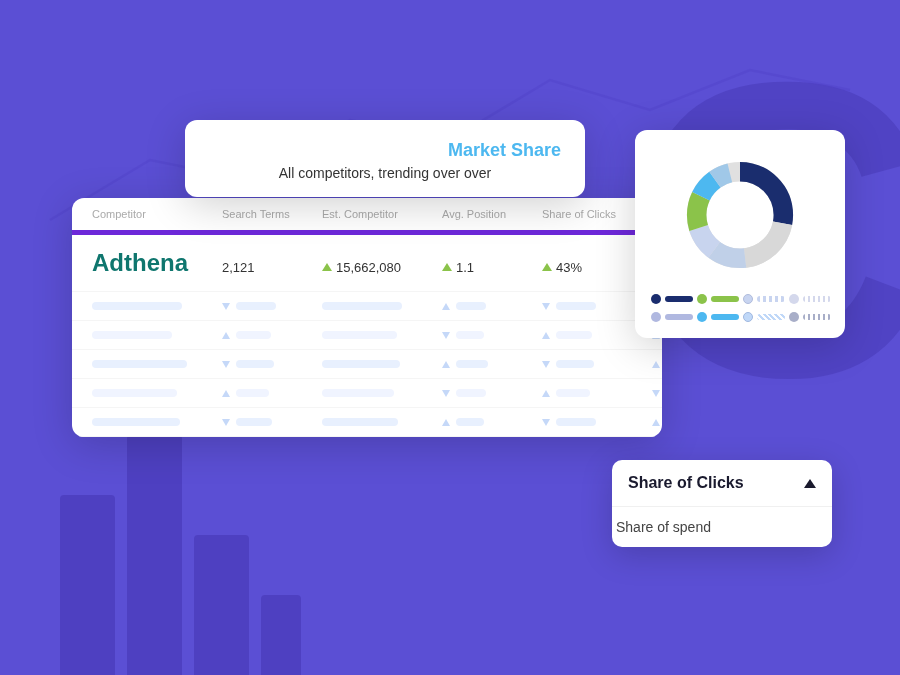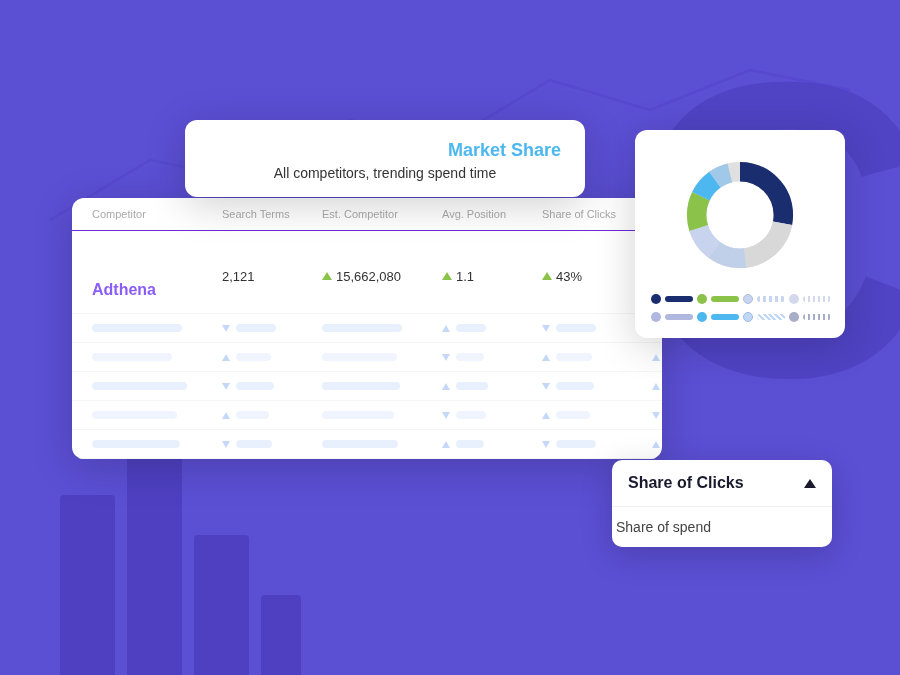--- a/index.html
+++ b/index.html
@@ -97,43 +97,42 @@
       border-radius: 12px;
       box-shadow: 0 8px 40px rgba(0,0,0,0.18);
       z-index: 2;
       overflow: hidden;
     }
 
     .table-header {
       display: grid;
       grid-template-columns: 130px 100px 120px 100px 110px 60px;
       padding: 10px 20px;
-      border-bottom: 1px solid #6d28d9;
+      border-bottom: 5px solid #6d28d9;
     }
 
     .th {
       font-size: 11px;
       color: #aaa;
       font-weight: 500;
     }
 
     .table-row-highlight {
       display: grid;
       grid-template-columns: 130px 100px 120px 100px 110px 60px;
       padding: 14px 20px;
       background: white;
       border-bottom: 1px solid #f5f5f5;
       align-items: center;
     }
 
     .competitor-name {
-      font-size: 16px;
+      font-size: 24px;
       font-weight: 700;
-      color: #8b5cf6;
-      margin-top: 36px;
+      color: #0f766e;
     }
 
     .cell-value {
       font-size: 13px;
       color: #333;
       display: flex;
       align-items: center;
       gap: 4px;
       margin-top: 8px;
     }
@@ -296,21 +295,21 @@
   <div class="bg-bar" style="width:55px;height:180px;"></div>
   <div class="bg-bar" style="width:55px;height:240px;"></div>
   <div class="bg-bar" style="width:55px;height:140px;"></div>
   <div class="bg-bar" style="width:40px;height:80px;"></div>
 </div>
 
 <div class="scene">
 
   <div class="market-share-card">
     <div class="market-share-title">Market Share</div>
-    <div class="market-share-subtitle">All competitors, trending spend time</div>
+    <div class="market-share-subtitle">All competitors, trending over over</div>
   </div>
 
   <div class="table-card">
 
     <div class="table-header">
       <div class="th">Competitor</div>
       <div class="th">Search Terms</div>
       <div class="th">Est. Competitor</div>
       <div class="th">Avg. Position</div>
       <div class="th">Share of Clicks</div>

